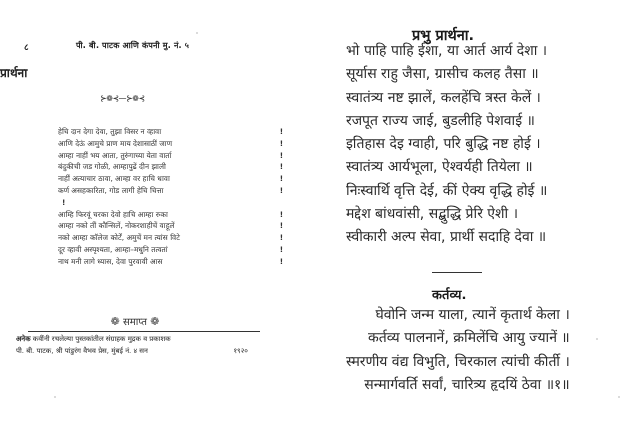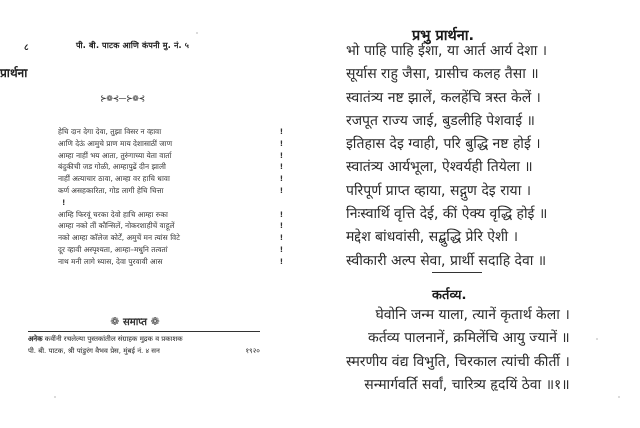--- a/index.html
+++ b/index.html
@@ -84,38 +84,38 @@
       font-weight: bold;
       padding-left: 4px;
     }
     .end-heading {
       position: absolute;
       left: 0;
       width: 270px;
       top: 314px;
       text-align: center;
       font-size: 10px;
-      font-weight: bold;
+      font-weight: normal;
       color: #333;
     }
     .end-heading .flower {
       font-size: 11px;
       color: #444;
     }
     .rule {
       position: absolute;
       left: 28px;
       top: 331px;
       width: 232px;
       height: 0;
       border-top: 1px solid #333;
     }
     .imprint {
       position: absolute;
-      left: 28px;
+      left: 16px;
       top: 333px;
       width: 232px;
       font-size: 7px;
       line-height: 12px;
       color: #222;
       white-space: nowrap;
     }
     .imprint .line {
       display: flex;
       justify-content: space-between;
@@ -263,21 +263,20 @@
 <div class="page" id="right-page">
   <div class="right-title">प्रभु प्रार्थना.</div>
 
   <ul class="right-verses" id="prayer-verses">
     <li>भो पाहि पाहि ईशा, या आर्त आर्य देशा ।</li>
     <li>सूर्यास राहु जैसा,  ग्रासीच कलह तैसा ॥</li>
     <li>स्वातंत्र्य नष्ट झालें,  कलहेंचि त्रस्त केलें ।</li>
     <li>रजपूत राज्य जाई,  बुडलीहि पेशवाई ॥</li>
     <li>इतिहास देइ ग्वाही, परि बुद्धि नष्ट होई ।</li>
     <li>स्वातंत्र्य आर्यभूला, ऐश्वर्यही तियेला ॥</li>
-    <li>परिपूर्ण प्राप्त व्हाया,  सद्गुण देइ राया ।</li>
     <li>निःस्वार्थि वृत्ति देई,  कीं ऐक्य वृद्धि होई ॥</li>
     <li>मद्देश बांधवांसी,  सद्बुद्धि प्रेरि ऐशी ।</li>
     <li>स्वीकारी अल्प सेवा, प्रार्थी सदाहि देवा ॥</li>
   </ul>
 
   <div class="divider"></div>
   <div class="subtitle">कर्तव्य.</div>
 
   <ul class="right-verses" id="duty-verses">
     <li>घेवोनि जन्म याला,  त्यानें कृतार्थ केला ।</li>

